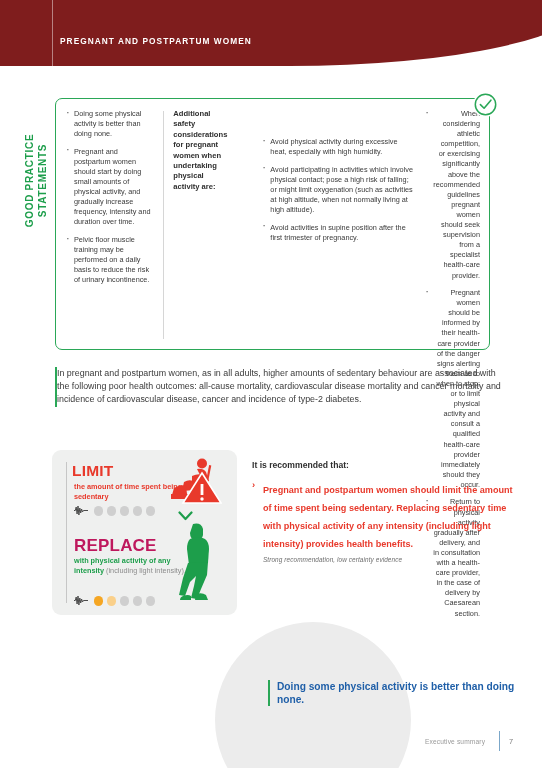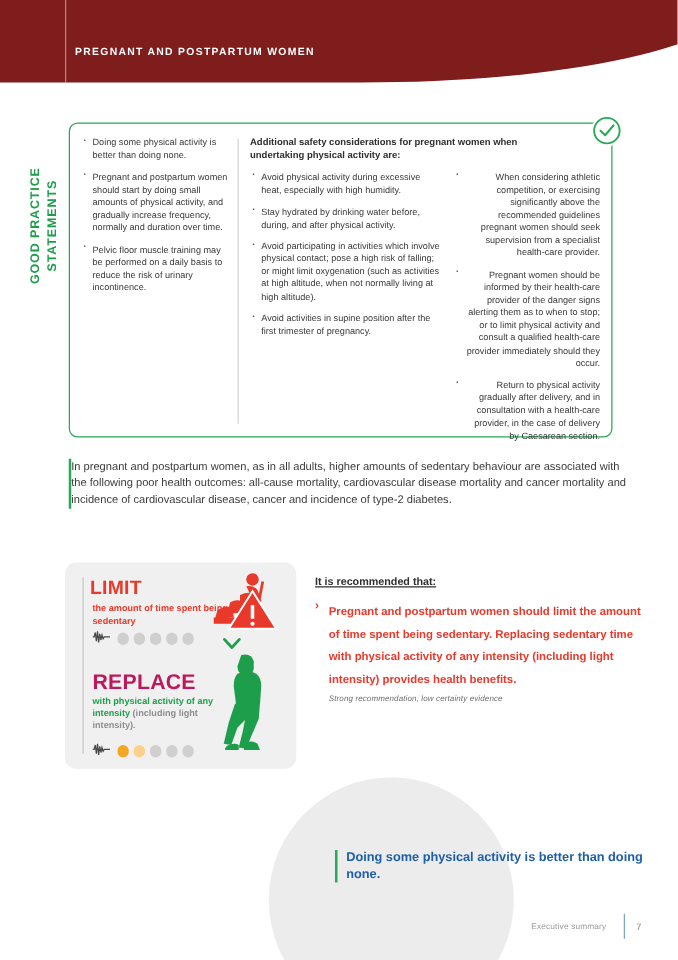--- a/index.html
+++ b/index.html
@@ -47,27 +47,27 @@
     position:absolute;left:473px;top:92px;width:25px;height:25px;
     background:#ffffff;border-radius:50%;
     display:flex;align-items:center;justify-content:center;
   }
   .gp-cols{
     position:absolute;left:0;top:0;width:100%;height:100%;
     display:flex;box-sizing:border-box;padding:10px 9px 8px 9px;
   }
   .col1{width:125px;padding-right:8px;box-sizing:border-box;}
   .col-sep{width:1px;background:#d6d6d6;margin:2px 0;flex:0 0 1px;}
-  .col-rest{flex:1;display:flex;flex-direction:column;padding-left:9px;box-sizing:border-box;}
+  .col-rest{flex:1;display:flex;padding-left:9px;box-sizing:border-box;}
   .safety-head{
     font-size:7.6px;font-weight:bold;color:#2f2f2f;line-height:10.4px;
     margin-bottom:7px;padding-right:34px;
   }
   .safety-cols{display:flex;flex:1;}
-  .col2{width:163px;padding-right:9px;box-sizing:border-box;}
+  .col2{width:163px;padding-right:9px;box-sizing:border-box;margin-top:28px;}
   .col3{flex:1;text-align:right;}
 
   ul.blist{margin:0;padding:0;list-style:none;}
   ul.blist li{
     position:relative;padding-left:9px;margin-bottom:7.5px;
     font-size:7.3px;line-height:10.1px;color:#3a3a3a;
   }
   ul.blist li:before{
     content:"\00B7";position:absolute;left:1px;top:-2.5px;
     font-size:11px;color:#555;line-height:10px;
@@ -100,35 +100,35 @@
     color:#e8392b;font-size:7.3px;font-weight:bold;line-height:9.6px;
   }
   .lr-replace-title{
     position:absolute;left:22px;top:86px;
     color:#be185d;font-size:17px;font-weight:bold;letter-spacing:.2px;
   }
   .lr-replace-sub{
     position:absolute;left:22px;top:106px;width:118px;
     color:#1d9e4b;font-size:7.3px;font-weight:bold;line-height:9.6px;
   }
-  .lr-replace-sub .muted{color:#8d8d8d;font-weight:bold;}
+  .lr-replace-sub .muted{color:#8d8d8d;font-weight:normal;}
 
   .dotrow{position:absolute;display:flex;align-items:center;gap:3.6px;}
   .dotrow .dot{width:9.5px;height:9.5px;border-radius:50%;background:#cfcfcf;}
   .dotrow .dot.on{background:#f5a623;}
   .dotrow .dot.half{background:#fad08a;}
   .wave{flex:0 0 auto;margin-right:2px;}
 
   .fig-red{position:absolute;left:118px;top:8px;}
   .fig-green{position:absolute;left:124px;top:72px;}
   .chev-green{position:absolute;left:126px;top:57px;}
 
   
   .rec-wrap{position:absolute;left:252px;top:460px;width:262px;}
-  .rec-lead{font-size:8.6px;font-weight:bold;color:#2f2f2f;margin-bottom:9px;text-decoration:underline;}
+  .rec-lead{font-size:8.6px;font-weight:bold;color:#2f2f2f;margin-bottom:9px;}
   .rec-item{position:relative;padding-left:11px;}
   .rec-chev{
     position:absolute;left:0;top:0;color:#e8392b;
     font-size:9.5px;font-weight:bold;line-height:12.4px;
   }
   .rec-text{
     color:#e8392b;font-size:9.1px;font-weight:bold;line-height:12.4px;
   }
   .rec-note{
     margin-top:5px;padding-left:11px;color:#6e6e6e;
@@ -165,32 +165,31 @@
 <div class="side-label">
   <div>GOOD PRACTICE</div>
   <div>STATEMENTS</div>
 </div>
 
 <div class="gp-box">
   <div class="gp-cols">
     <div class="col1">
       <ul class="blist">
         <li>Doing some physical activity is better than doing none.</li>
-        <li>Pregnant and postpartum women should start by doing small amounts of physical activity, and gradually increase frequency, normally and duration over time.</li>
+        <li>Pregnant and postpartum women should start by doing small amounts of physical activity, and gradually increase frequency, intensity and duration over time.</li>
         <li>Pelvic floor muscle training may be performed on a daily basis to reduce the risk of urinary incontinence.</li>
       </ul>
     </div>
     <div class="col-sep"></div>
     <div class="col-rest">
       <div class="safety-head">Additional safety considerations for pregnant women when undertaking physical activity are:</div>
       <div class="safety-cols">
         <div class="col2">
           <ul class="blist">
             <li>Avoid physical activity during excessive heat, especially with high humidity.</li>
-            <li>Stay hydrated by drinking water before, during, and after physical activity.</li>
             <li>Avoid participating in activities which involve physical contact; pose a high risk of falling; or might limit oxygenation (such as activities at high altitude, when not normally living at high altitude).</li>
             <li>Avoid activities in supine position after the first trimester of pregnancy.</li>
           </ul>
         </div>
         <div class="col3">
           <ul class="blist">
             <li>When considering athletic competition, or exercising significantly above the recommended guidelines pregnant women should seek supervision from a specialist health-care provider.</li>
             <li>Pregnant women should be informed by their health-care provider of the danger signs alerting them as to when to stop; or to limit physical activity and consult a qualified health-care provider immediately should they occur.</li>
             <li>Return to physical activity gradually after delivery, and in consultation with a health-care provider, in the case of delivery by Caesarean section.</li>
           </ul>

